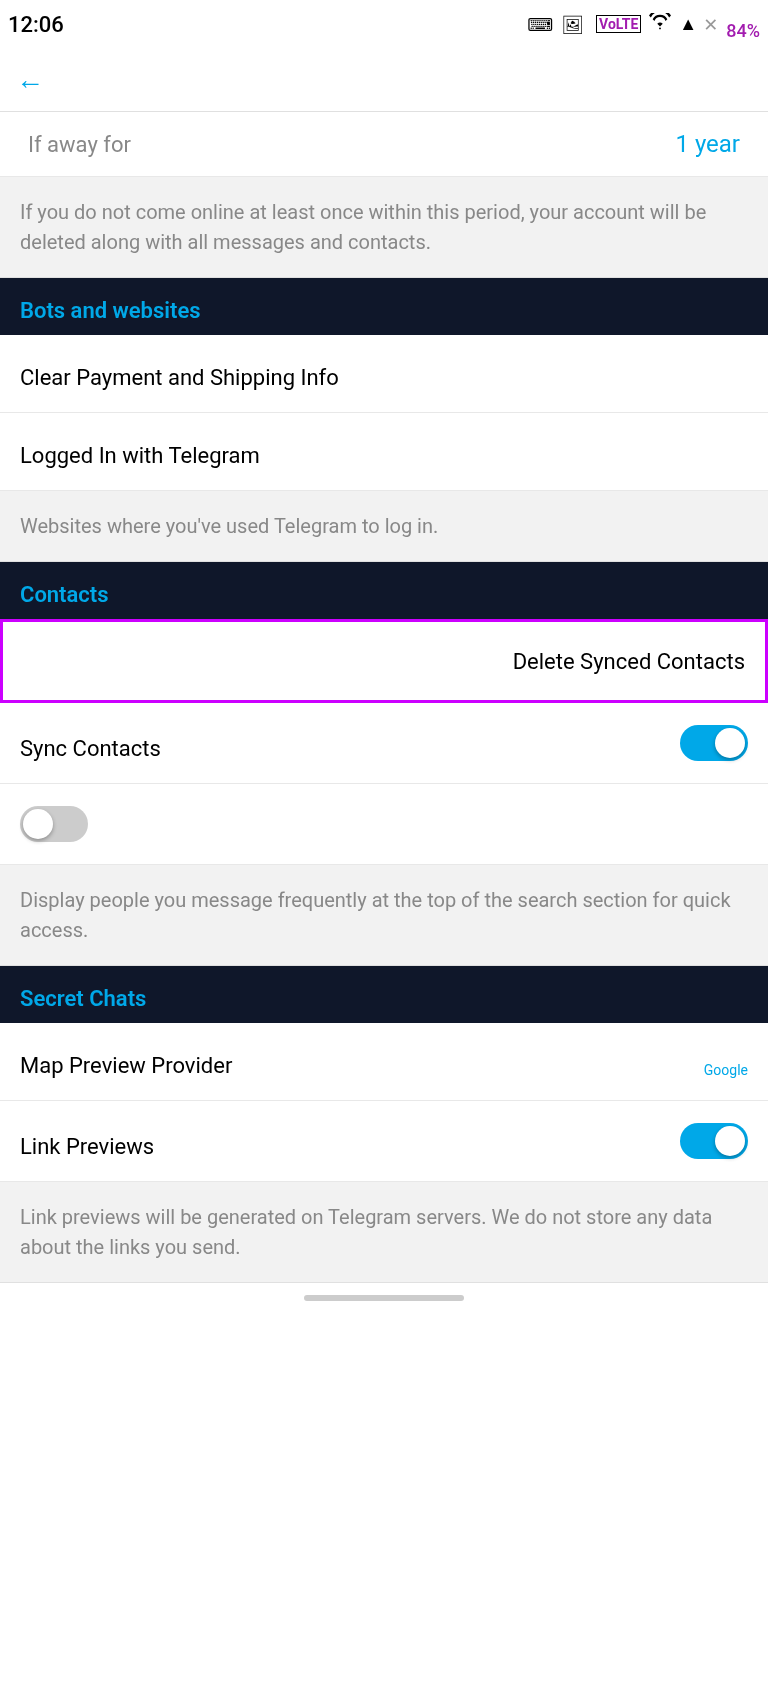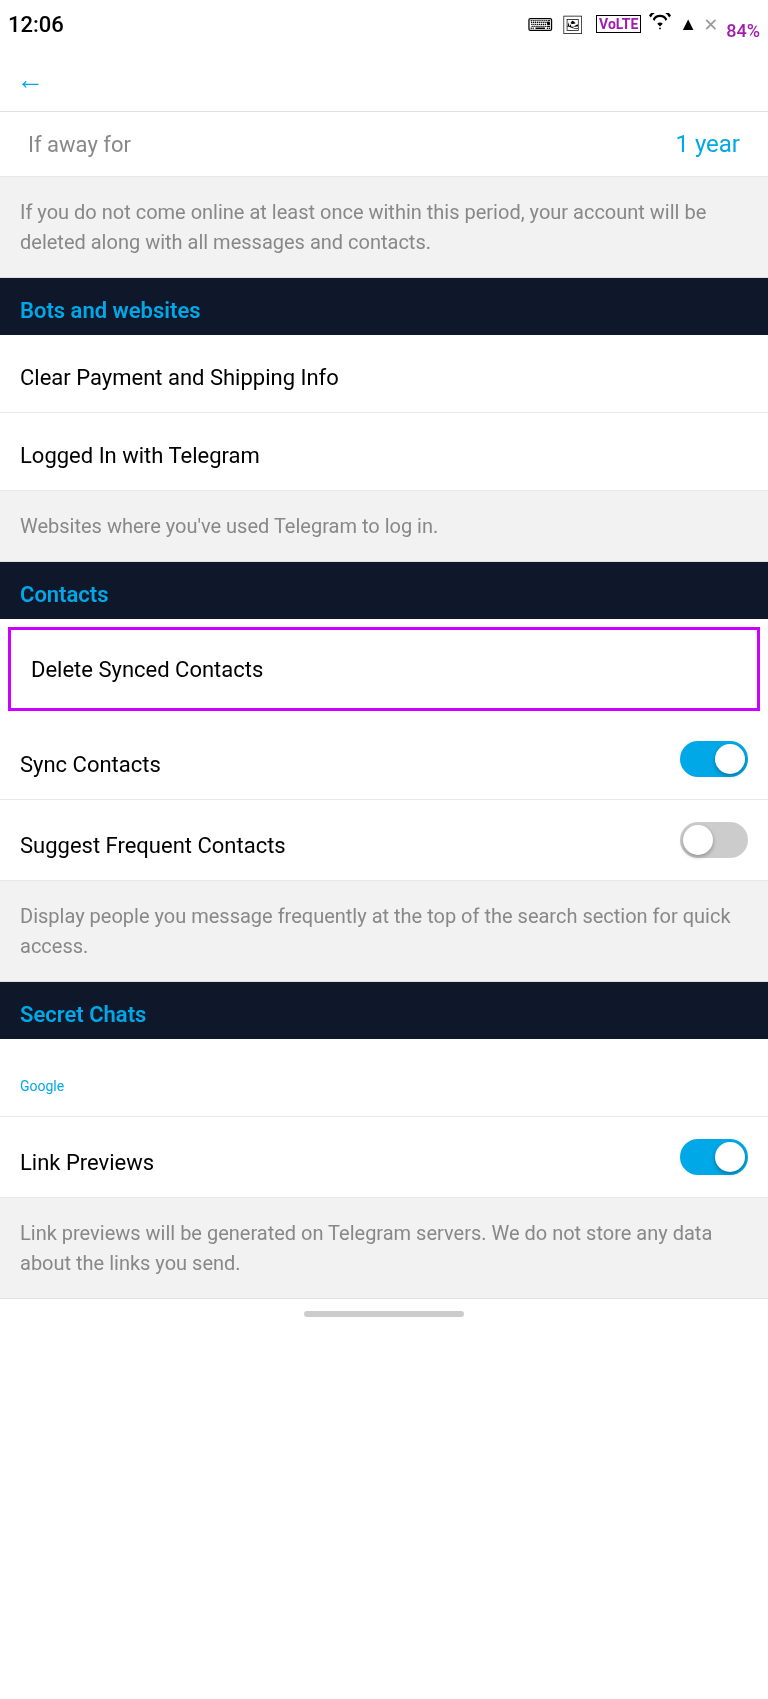--- a/index.html
+++ b/index.html
@@ -111,26 +111,26 @@
     .section-header-text {
       font-size: 22px;
       font-weight: 600;
       color: #00a8e8;
     }
 
     
     .highlighted-item {
       display: flex;
       align-items: center;
-      justify-content: flex-start;
+      justify-content: flex-end;
       padding: 22px 20px;
       background: #fff;
       border: 3px solid #cc00ff;
       min-height: 84px;
-      margin: 8px;
+      margin: 0;
     }
 
     
     .toggle {
       position: relative;
       width: 68px;
       height: 36px;
       border-radius: 18px;
       cursor: pointer;
       flex-shrink: 0;
@@ -263,35 +263,35 @@
 </div>
 
 <div class="setting-item">
   <span class="setting-item-text">Sync Contacts</span>
   <div class="toggle on">
     <div class="toggle-knob"></div>
   </div>
 </div>
 
 <div class="setting-item">
-  <span class="setting-item-text">Suggest Frequent Contacts</span>
   <div class="toggle off">
     <div class="toggle-knob"></div>
   </div>
 </div>
 
 <div class="info-block">
   <span class="info-text">Display people you message frequently at the top of the search section for quick access.</span>
 </div>
 
 <div class="section-header">
   <span class="section-header-text">Secret Chats</span>
 </div>
 
 <div class="setting-item">
+  <span class="setting-item-text">Map Preview Provider</span>
   <span class="setting-item-value">Google</span>
 </div>
 
 <div class="setting-item">
   <span class="setting-item-text">Link Previews</span>
   <div class="toggle on">
     <div class="toggle-knob"></div>
   </div>
 </div>
 

